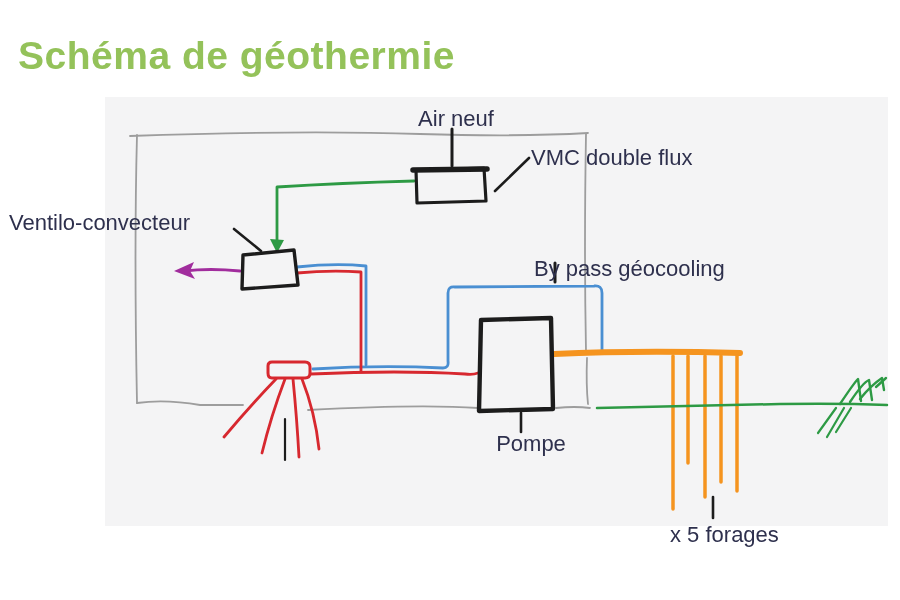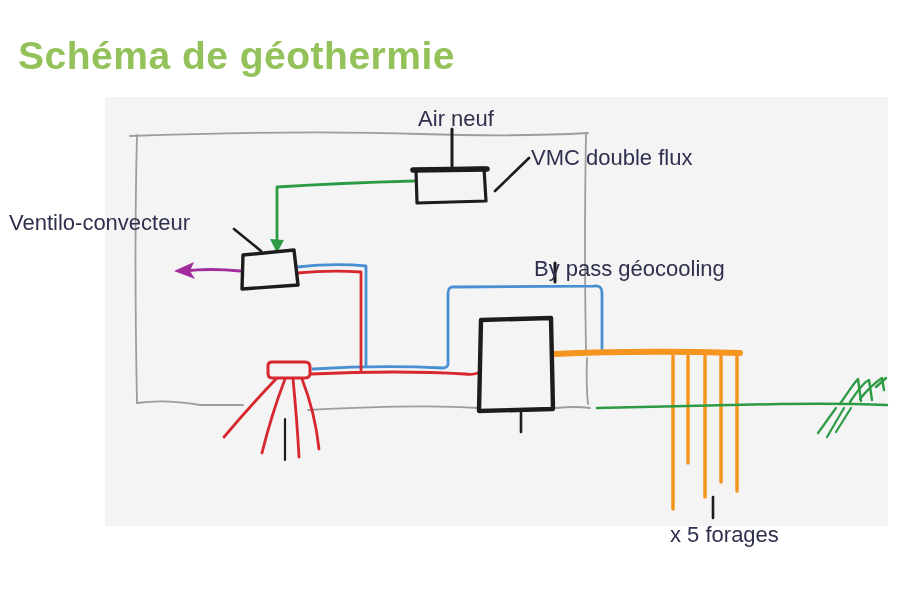--- a/index.html
+++ b/index.html
@@ -127,18 +127,19 @@
 
 <div class="lbl lbl-air center">Air neuf</div>
 
 <div class="lbl lbl-vmc">VMC double flux</div>
 
 <div class="lbl lbl-ventilo">Ventilo-convecteur</div>
 
 <div class="lbl lbl-bypass">By pass géocooling</div>
 
 <div class="lbl lbl-pompe center">
+  <div>Pompe</div>
 </div>
 
 <div class="lbl lbl-nourrice center">
 </div>
 
 <div class="lbl lbl-forages">x 5 forages</div>
 
 </body></html>

